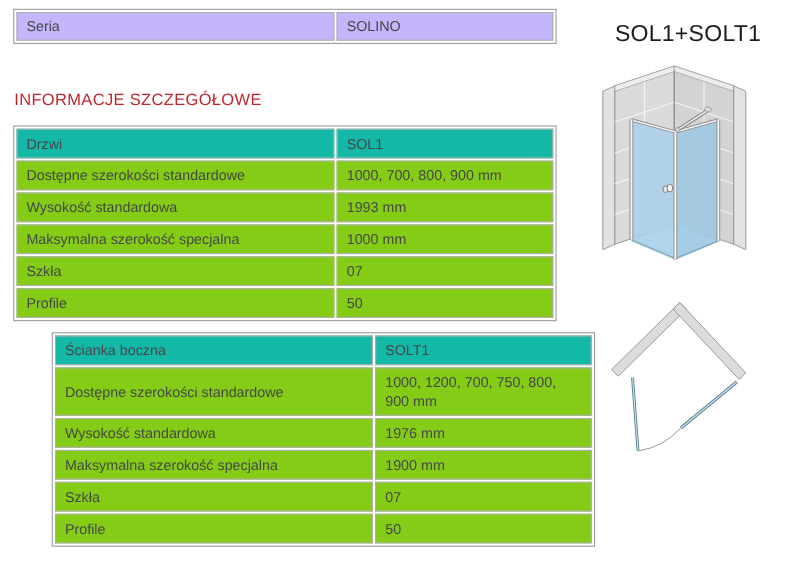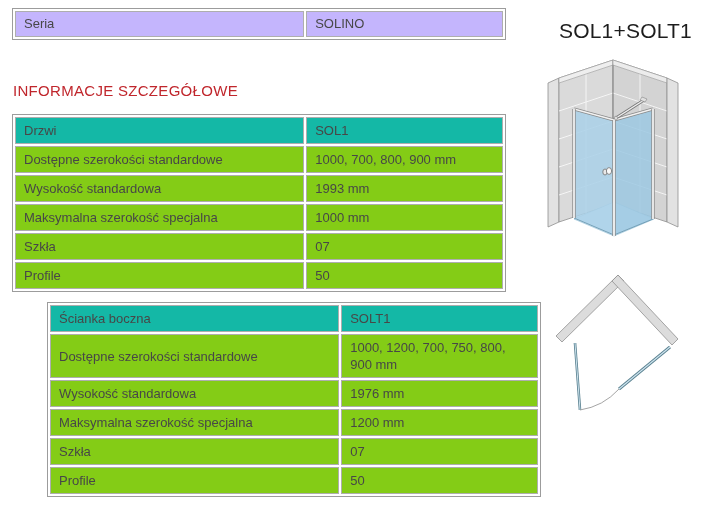--- a/index.html
+++ b/index.html
@@ -86,21 +86,21 @@
   <tr>
     <td class="c1">Dostępne szerokości standardowe</td>
     <td class="c2">1000, 1200, 700, 750, 800, 900 mm</td>
   </tr>
   <tr>
     <td class="c1">Wysokość standardowa</td>
     <td class="c2">1976 mm</td>
   </tr>
   <tr>
     <td class="c1">Maksymalna szerokość specjalna</td>
-    <td class="c2">1200 mm</td>
+    <td class="c2">1900 mm</td>
   </tr>
   <tr>
     <td class="c1">Szkła</td>
     <td class="c2">07</td>
   </tr>
   <tr>
     <td class="c1">Profile</td>
     <td class="c2">50</td>
   </tr>
 </tbody>

